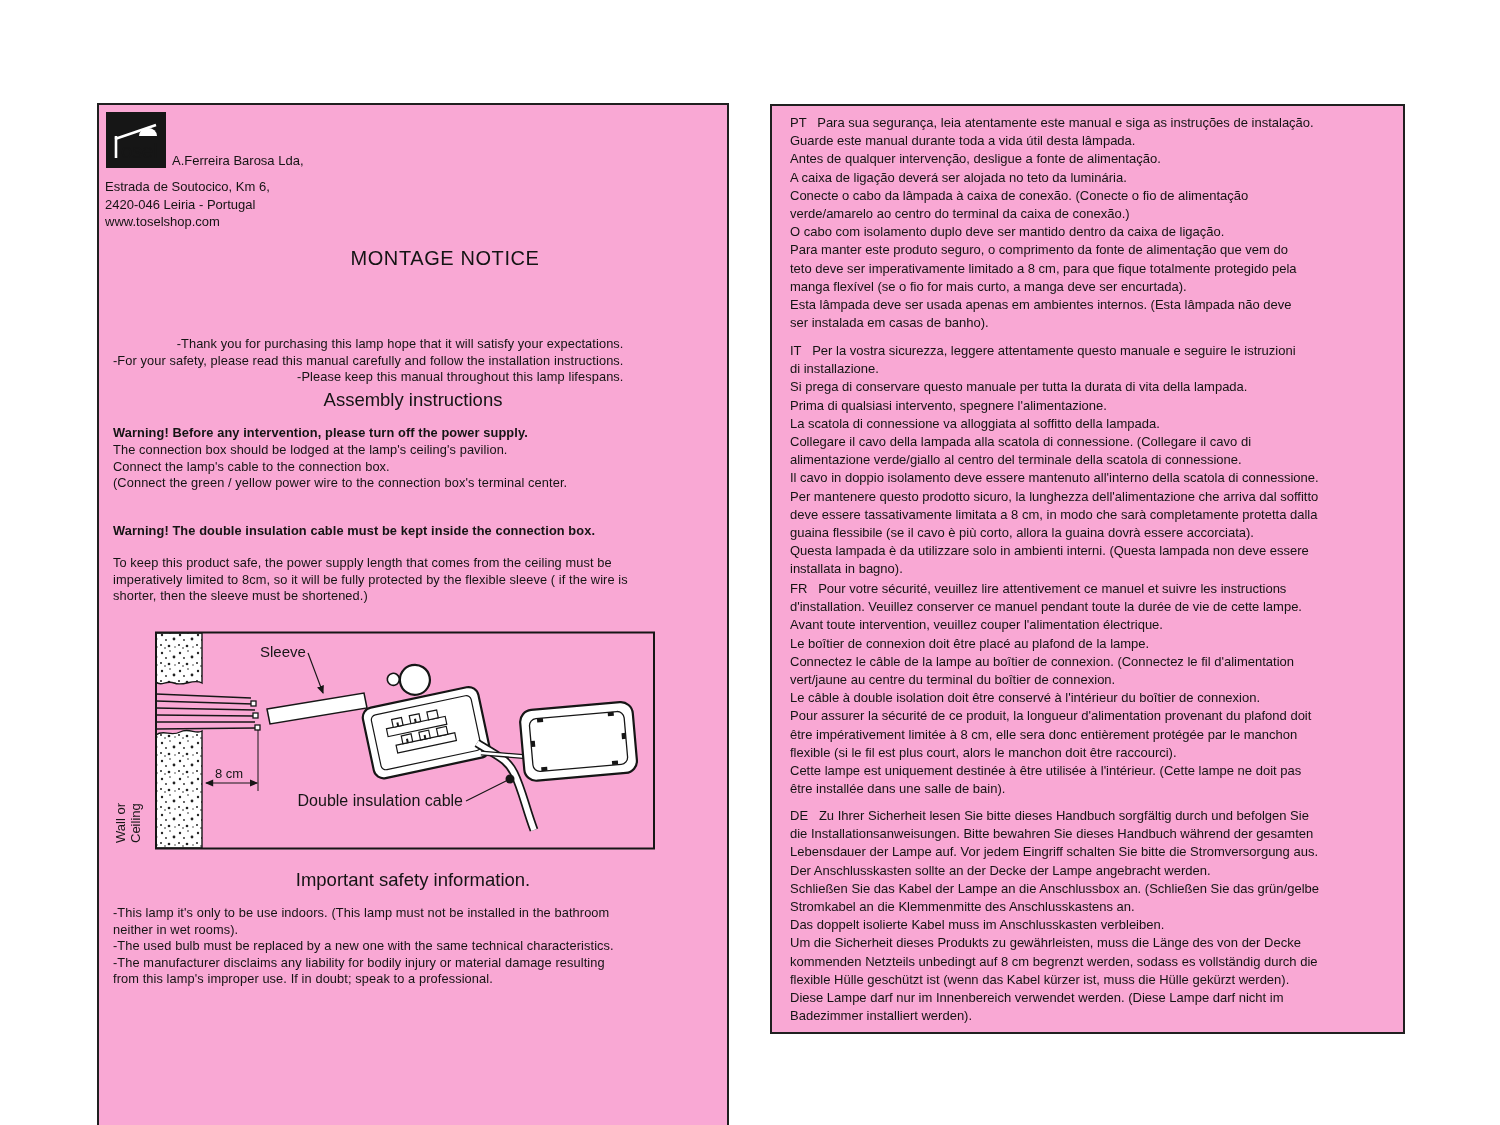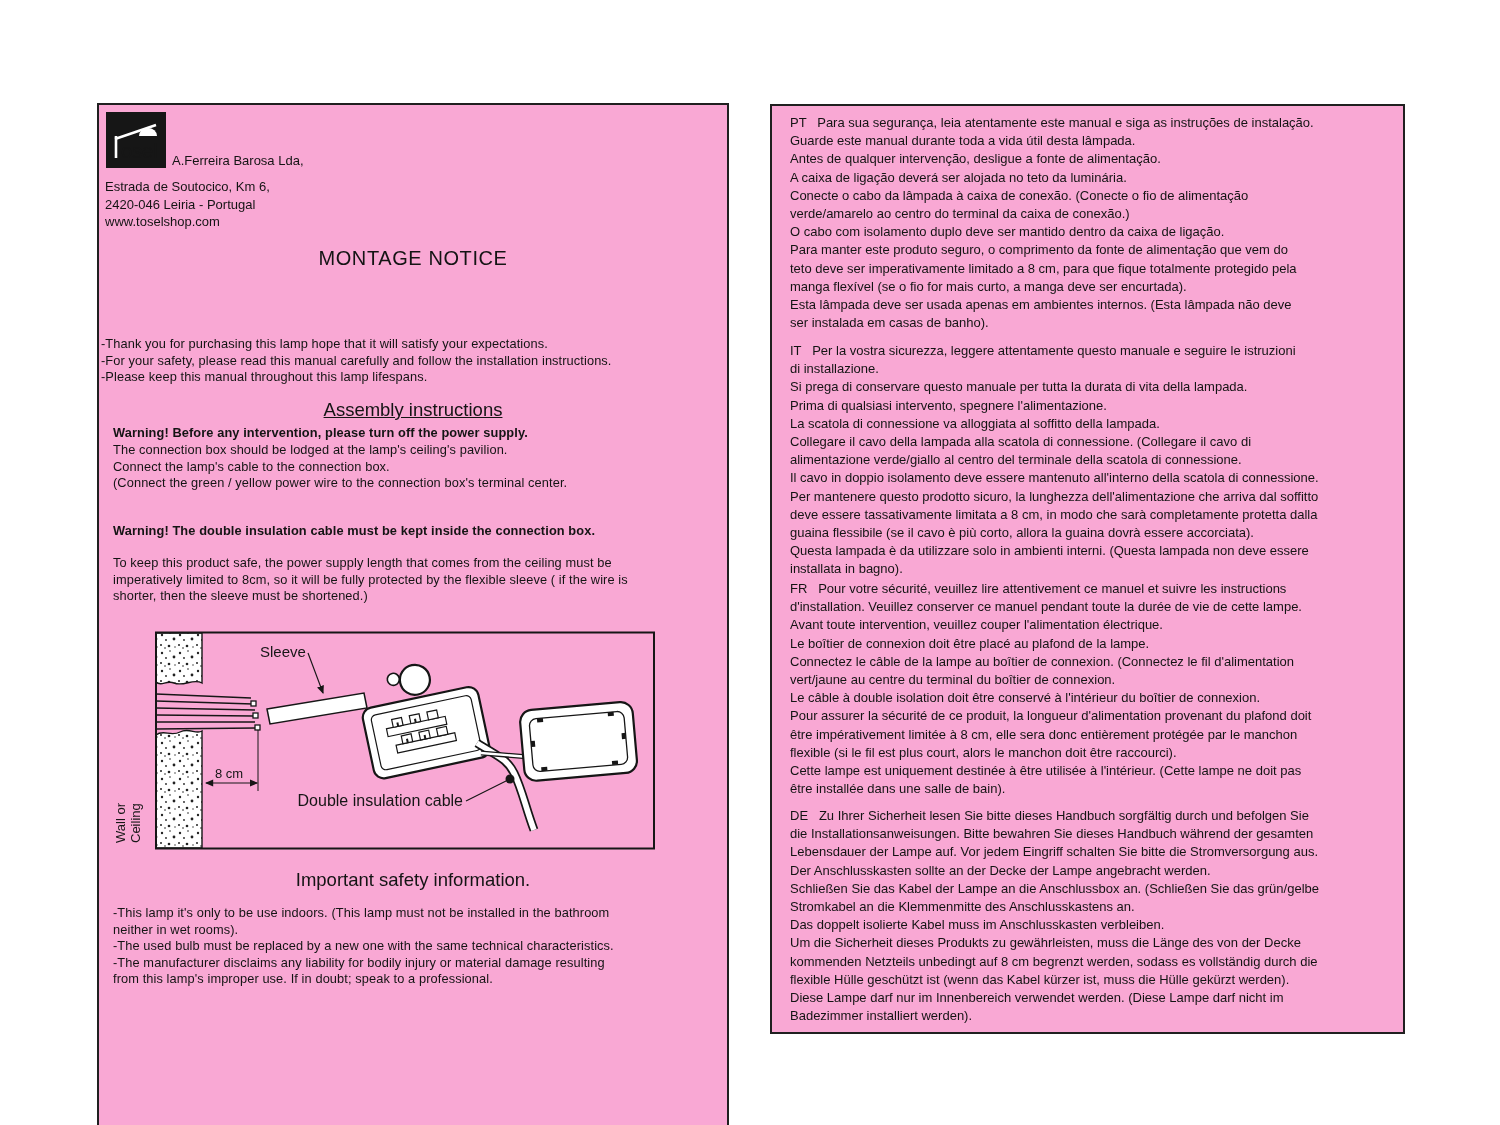--- a/index.html
+++ b/index.html
@@ -40,27 +40,27 @@
         <path d="M33,24 A9,8 0 0 1 51,24 Z" fill="#ffffff"></path>
         <text x="15" y="46" font-size="20" fill="#ffffff">osel</text>
       </svg>
     </div>
 
     <div class="abs company-line">A.Ferreira Barosa Lda,</div>
     <div class="abs address-block">Estrada de Soutocico, Km 6,
 2420-046 Leiria - Portugal
 www.toselshop.com</div>
 
-    <div class="abs centered page-title" style="top:142px;">MONTAGE NOTICE</div>
-
-    <div class="abs body-text" style="left:2px;top:231px;">-Thank you for purchasing this lamp hope that it will satisfy your expectations.
+    <div class="abs centered page-title" style="top:142px;padding-left:32px;">MONTAGE NOTICE</div>
+
+    <div class="abs body-text" style="left:14px;top:231px;text-align:right;">-Thank you for purchasing this lamp hope that it will satisfy your expectations.
 -For your safety, please read this manual carefully and follow the installation instructions.
 -Please keep this manual throughout this lamp lifespans.</div>
 
-    <div class="abs centered section-heading" style="top:294px;text-decoration:underline;">Assembly instructions</div>
+    <div class="abs centered section-heading" style="top:284px;">Assembly instructions</div>
 
     <div class="abs body-text bold" style="left:14px;top:320px;">Warning! Before any intervention, please turn off the power supply.</div>
 
     <div class="abs body-text" style="left:14px;top:337px;">The connection box should be lodged at the lamp's ceiling's pavilion.
 Connect the lamp's cable to the connection box.
 (Connect the green / yellow power wire to the connection box's terminal center.</div>
 
     <div class="abs body-text bold" style="left:14px;top:418px;">Warning! The double insulation cable must be kept inside the connection box.</div>
 
     <div class="abs body-text" style="left:14px;top:450px;">To keep this product safe, the power supply length that comes from the ceiling must be

